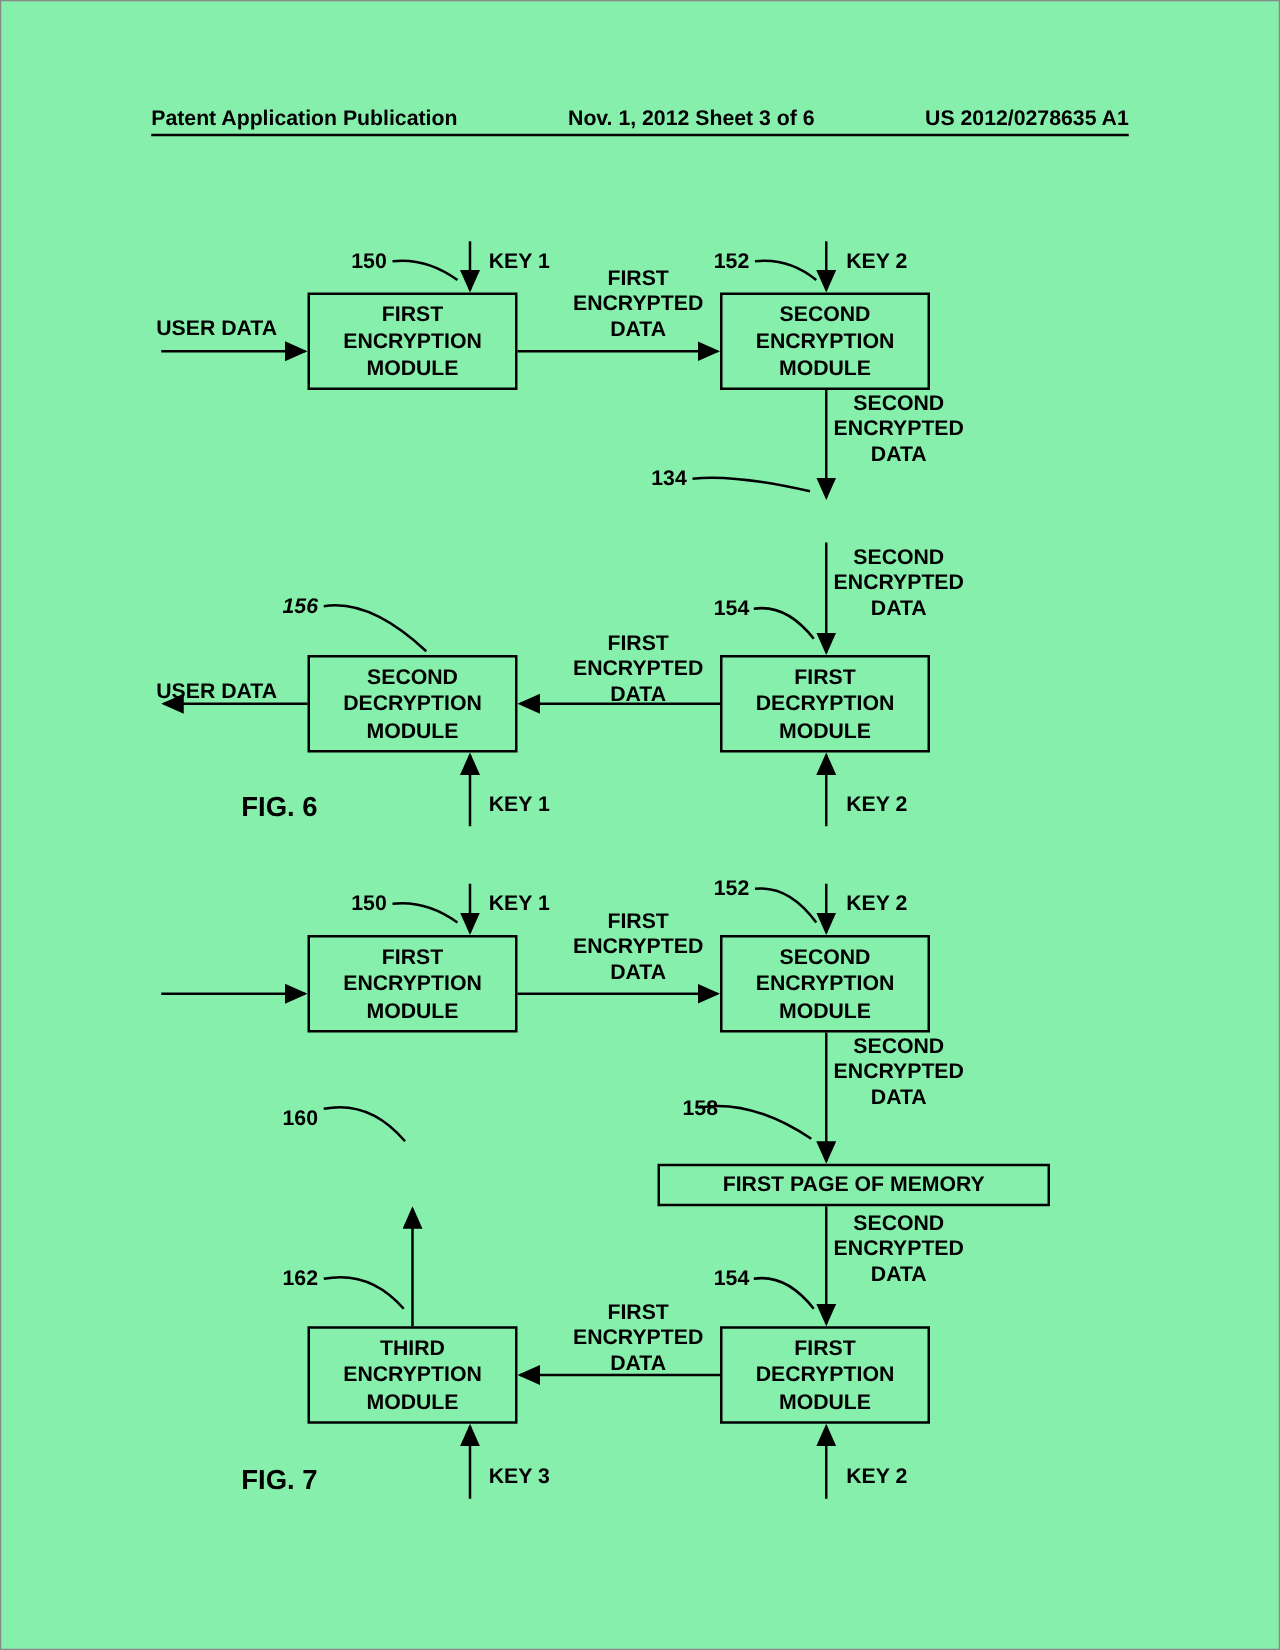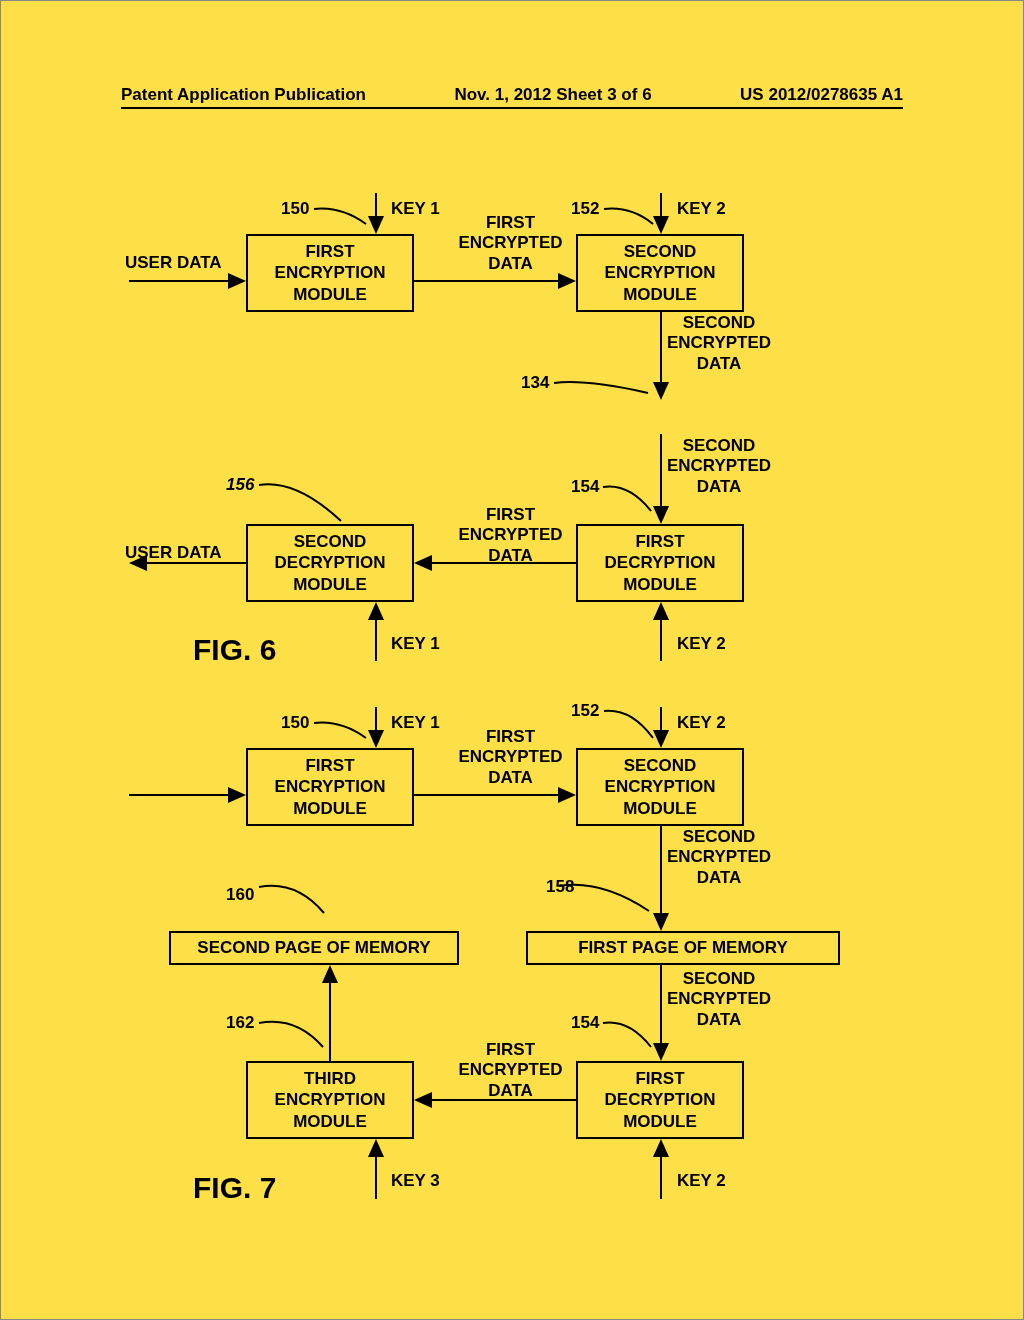--- a/index.html
+++ b/index.html
@@ -7,21 +7,21 @@
     margin: 0;
     padding: 0;
     font-family: Arial, Helvetica, sans-serif;
     background: #fff;
     width: 1024px;
   }
   .page {
     width: 1024px;
     height: 1320px;
     position: relative;
-    background: #fde047;
+    background: #86efac;
     border: 1px solid #888;
   }
   .header {
     position: absolute;
     top: 84px;
     left: 0;
     right: 0;
     display: flex;
     justify-content: space-between;
     padding: 0 120px;
@@ -51,21 +51,21 @@
   .lbl {
     position: absolute;
     font-weight: bold;
     font-size: 17px;
     line-height: 1.2;
     text-align: center;
   }
   .fig {
     position: absolute;
     font-weight: bold;
-    font-size: 30px;
+    font-size: 22px;
   }
   svg { position: absolute; overflow: visible; }
 </style>
 </head>
 <body>
 
 <div class="page">
 
   <div class="header">
     <span>Patent Application Publication</span>
@@ -131,21 +131,20 @@
     <path d="M603,208 Q630,205 652,223" stroke="#000" stroke-width="2" fill="none"></path>
     <path d="M553,382 Q585,378 647,392" stroke="#000" stroke-width="2" fill="none"></path>
     <path d="M602,486 Q628,482 650,510" stroke="#000" stroke-width="2" fill="none"></path>
     <path d="M258,484 Q295,478 340,520" stroke="#000" stroke-width="2" fill="none"></path>
   </svg>
 
   <div class="box" style="top:747px; left:245px; width:168px; height:78px;">FIRST<br>ENCRYPTION<br>MODULE</div>
 
   <div class="box" style="top:747px; left:575px; width:168px; height:78px;">SECOND<br>ENCRYPTION<br>MODULE</div>
 
-  <div class="box" style="top:930px; left:168px; width:290px; height:34px;">SECOND PAGE OF MEMORY</div>
 
   <div class="box" style="top:930px; left:525px; width:314px; height:34px;">FIRST PAGE OF MEMORY</div>
 
   <div class="box" style="top:1060px; left:575px; width:168px; height:78px;">FIRST<br>DECRYPTION<br>MODULE</div>
 
   <div class="box" style="top:1060px; left:245px; width:168px; height:78px;">THIRD<br>ENCRYPTION<br>MODULE</div>
 
   <div class="lbl" style="top:712px; left:390px;">KEY 1</div>
   <div class="lbl" style="top:712px; left:676px;">KEY 2</div>
   <div class="lbl" style="top:1170px; left:390px;">KEY 3</div>

